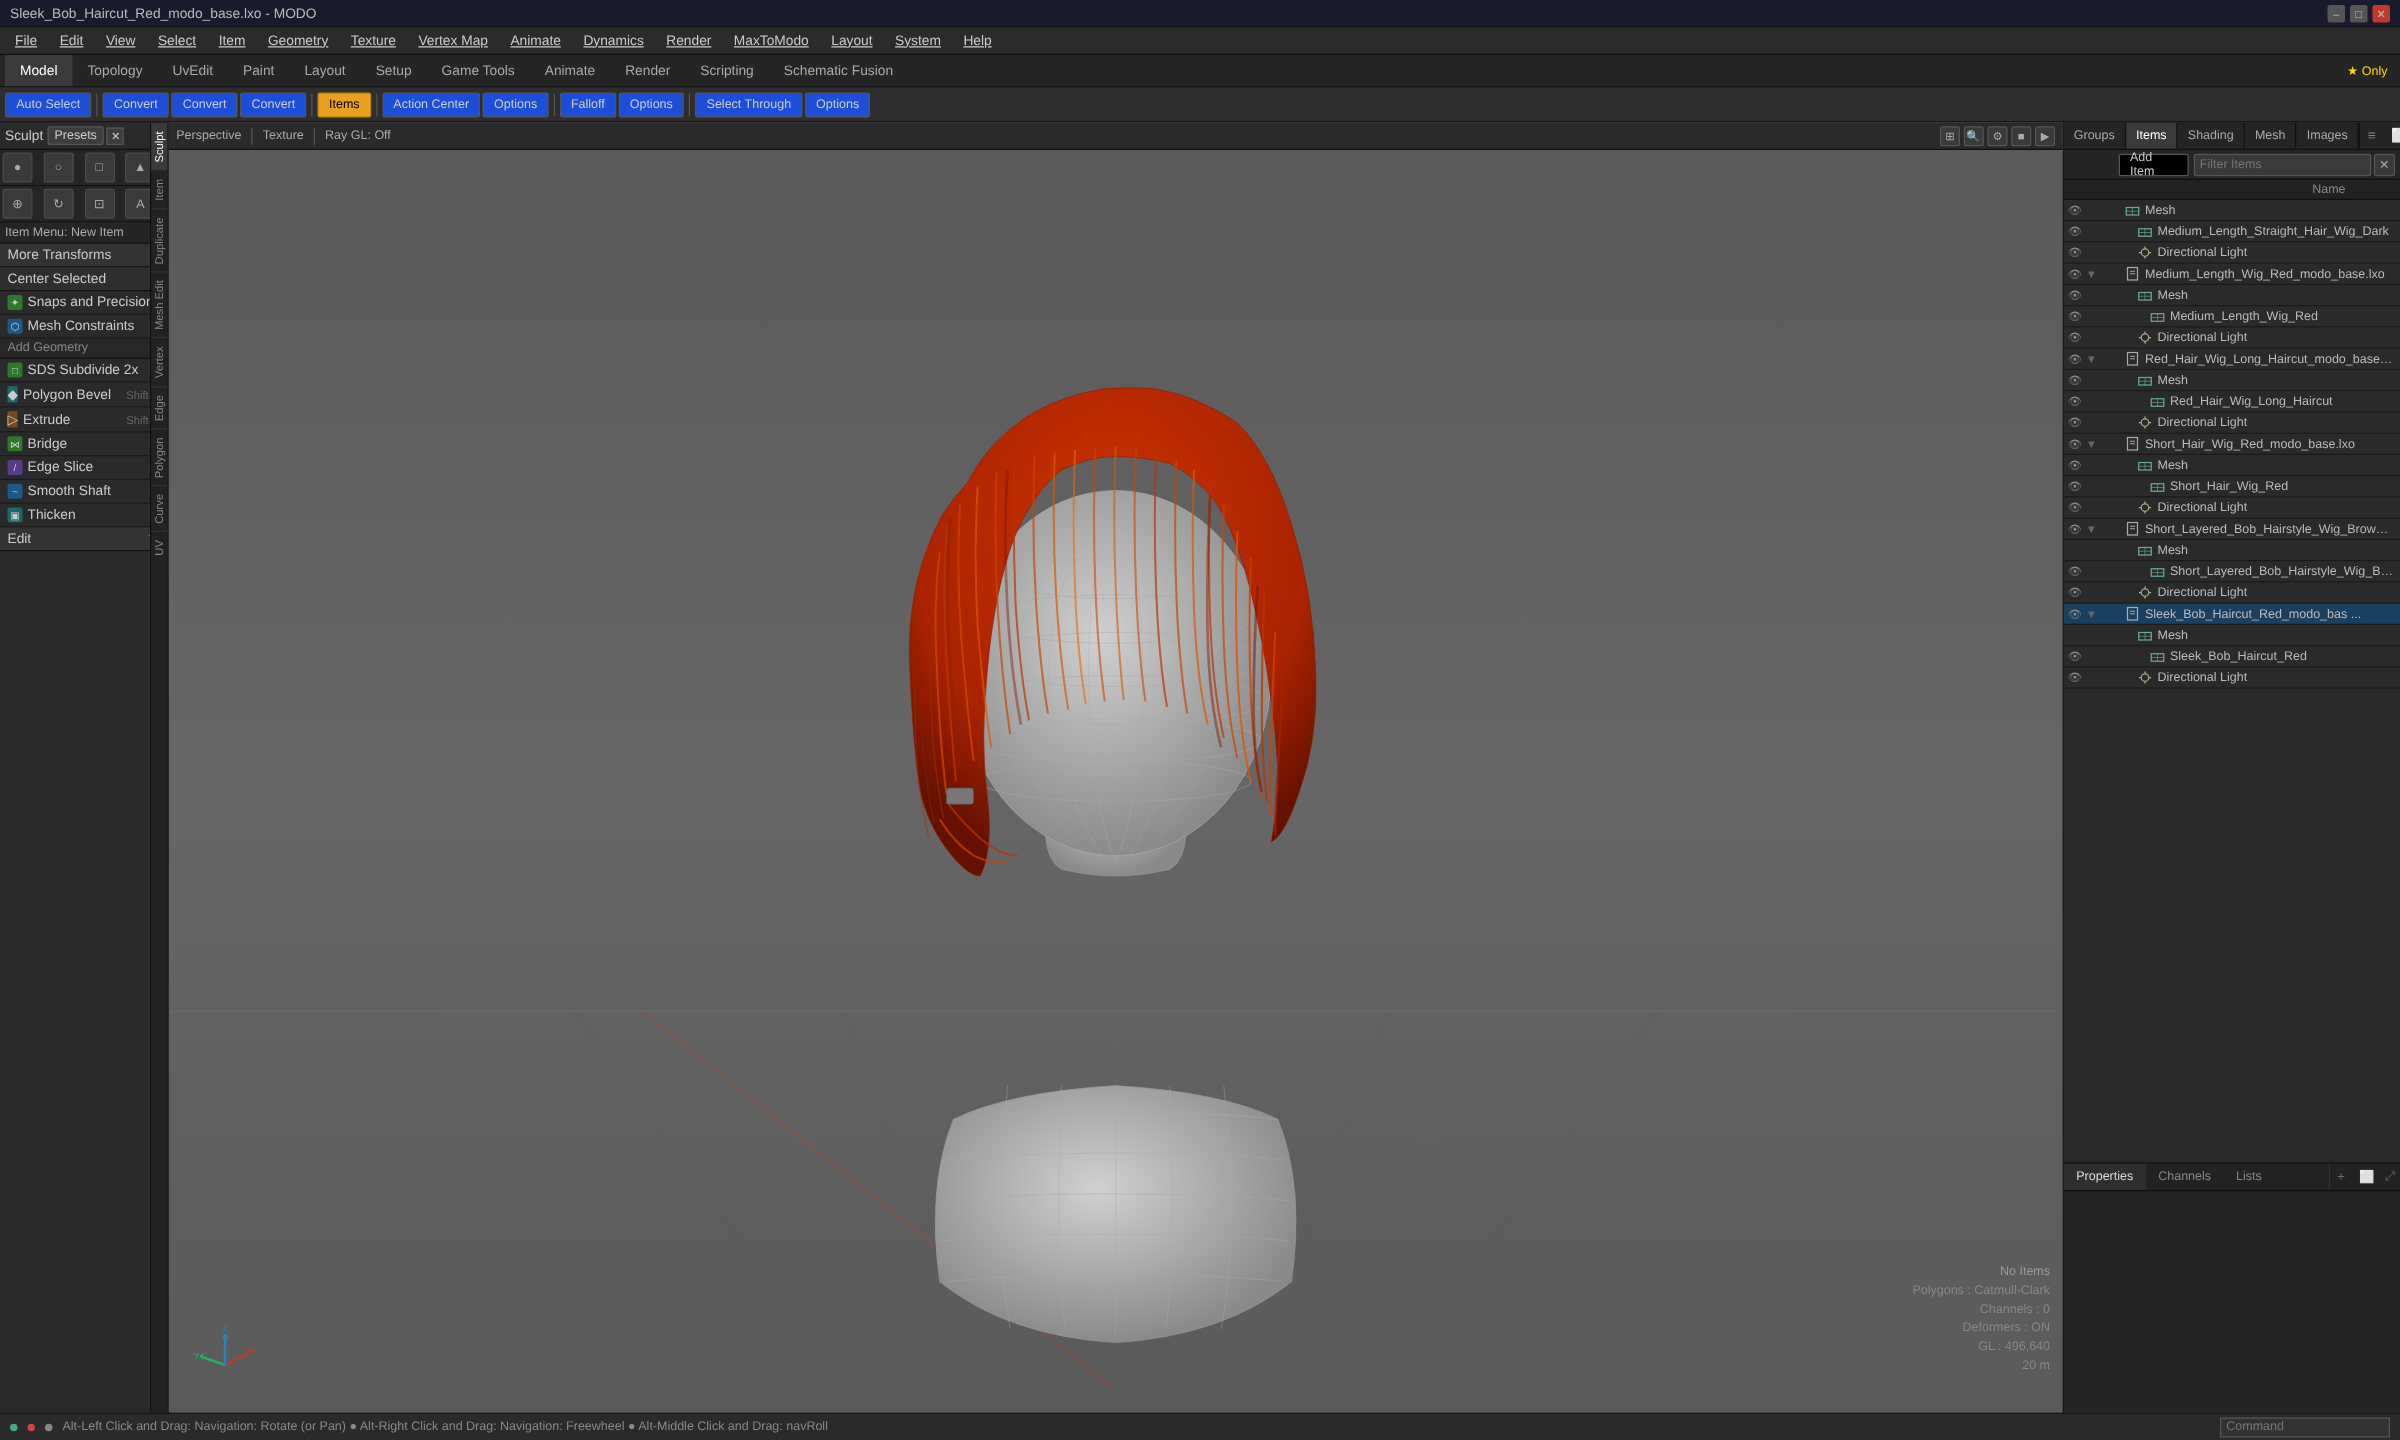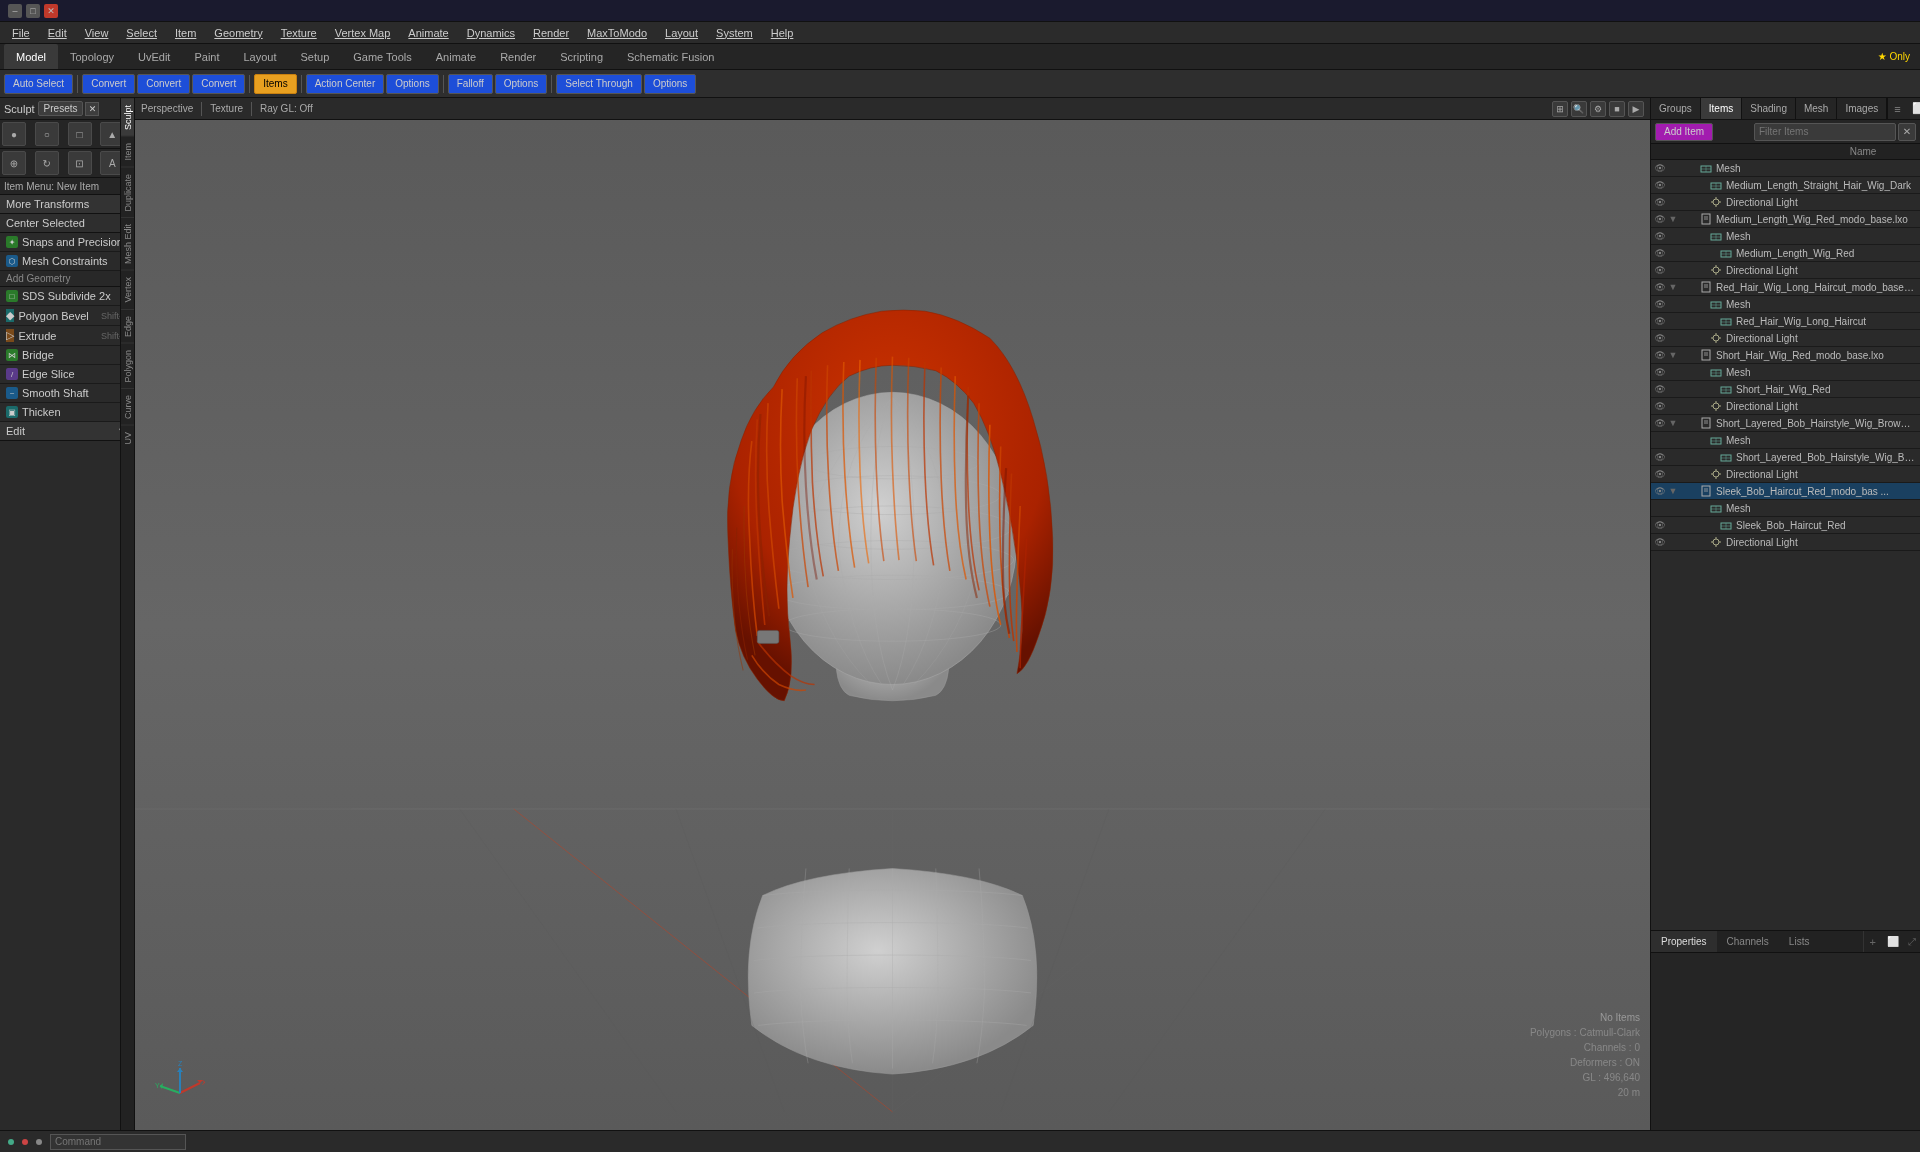--- a/index.html
+++ b/index.html
@@ -340,21 +340,21 @@
 
     .right-toolbar {
       height: 24px;
       background: #252525;
       display: flex;
       align-items: center;
       padding: 0 4px;
       border-bottom: 1px solid #111;
       gap: 2px;
     }
-    .rt-btn { background: #a21caf; border: 1px solid #555; border-radius: 2px; padding: 1px 8px; font-size: 10px; color: #ccc; cursor: pointer; height: 18px; display: flex; align-items: center; }
+    .rt-btn { background: #000000; border: 1px solid #555; border-radius: 2px; padding: 1px 8px; font-size: 10px; color: #ccc; cursor: pointer; height: 18px; display: flex; align-items: center; margin-left: 40px; }
     .rt-input { flex: 1; background: #3a3a3a; border: 1px solid #555; border-radius: 2px; padding: 1px 4px; font-size: 10px; color: #ccc; height: 18px; }
     .rt-icon-btn { width: 18px; height: 18px; background: #3a3a3a; border: 1px solid #555; border-radius: 2px; display: flex; align-items: center; justify-content: center; cursor: pointer; font-size: 10px; color: #aaa; }
 
     .right-col-header {
       display: flex;
       align-items: center;
       padding: 2px 6px;
       background: #222;
       border-bottom: 1px solid #111;
       font-size: 10px;
@@ -433,20 +433,21 @@
       font-size: 10px;
       color: #999;
       pointer-events: none;
       line-height: 1.5;
     }
   </style>
 </head>
 <body>
 
 <div id="title-bar">
+  <span class="title">Sleek_Bob_Haircut_Red_modo_base.lxo - MODO</span>
   <div class="win-controls">
     <div class="win-btn minimize">–</div>
     <div class="win-btn maximize">□</div>
     <div class="win-btn close">✕</div>
   </div>
 </div>
 
 <div id="menu-bar">
 
 <div class="menu-item">File</div>
@@ -1107,14 +1108,15 @@
       <div class="properties-content">
       </div>
     </div>
   </div>
 </div>
 
 <div id="status-bar">
   <div class="status-dot green"></div>
   <div class="status-dot red"></div>
   <div class="status-dot"></div>
+  <span class="status-text">Alt-Left Click and Drag: Navigation: Rotate (or Pan)  ●  Alt-Right Click and Drag: Navigation: Freewheel  ●  Alt-Middle Click and Drag: navRoll</span>
   <input class="command-input" type="text" placeholder="Command" style="">
 </div>
 
 </body></html>

